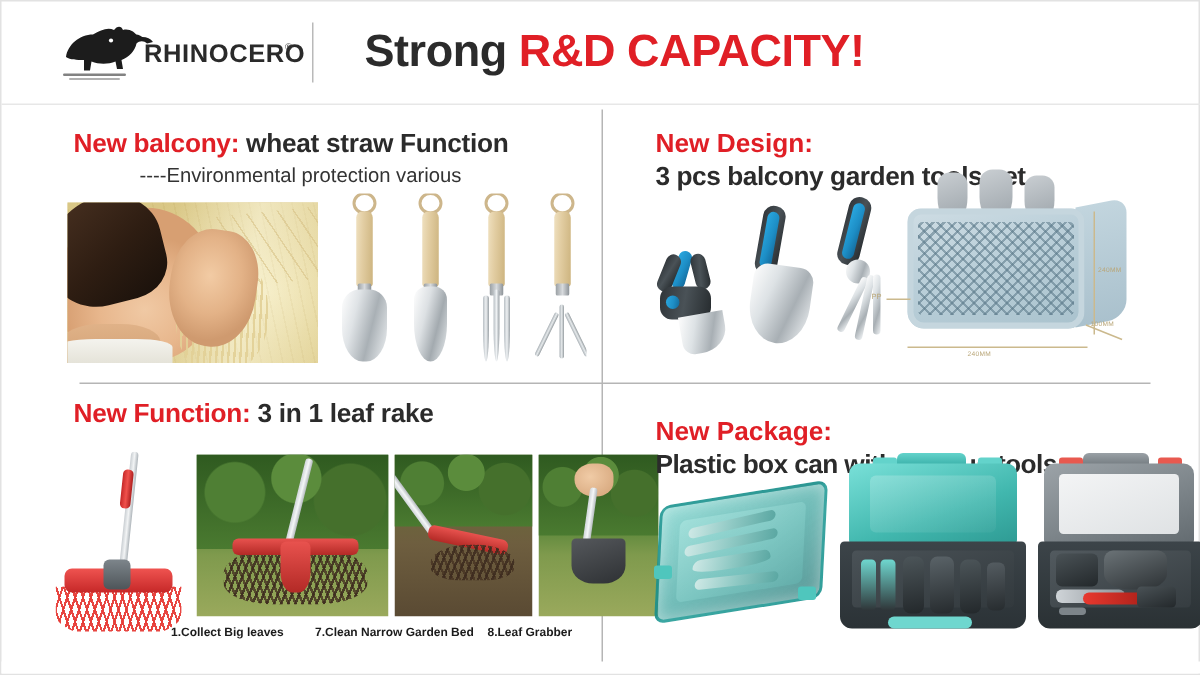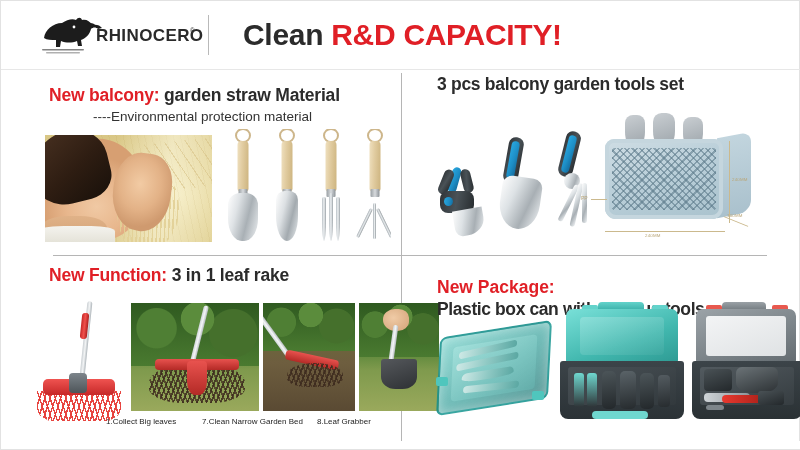--- a/index.html
+++ b/index.html
@@ -325,22 +325,23 @@
     background:linear-gradient(160deg,#55585c,#2e3134);
     border-radius:3px 3px 40% 40%;
   }
   .lp-hand {
     position:absolute;
     background:radial-gradient(ellipse at 40% 40%, #f0cba6, #d3a277);
     border-radius:46% 40% 44% 50%;
   }
 
   .caption {
-    position:absolute; font-size:8px; font-weight:normal; color:#1c1c1c;
+    position:absolute; font-size:8px; font-weight:bold; color:#1c1c1c;
     white-space:nowrap;
+    margin-left:8px;
   }
   .cap1 { left:105px; top:160px; }
   .cap2 { left:201px; top:160px; }
   .cap3 { left:316px; top:160px; }
 
   
   .box { position:absolute; }
   .bx1 { left:32px; top:46px; width:120px; height:106px; }
   .bx2 { left:158px; top:40px; width:126px; height:112px; }
   .bx3 { left:290px; top:40px; width:110px; height:112px; }
@@ -415,35 +416,35 @@
         <g fill="#2a2a2a" font-family="Liberation Sans, sans-serif" font-size="17" font-weight="bold" letter-spacing="0.4">
           <text x="62" y="29">RHINOCEROS</text>
         </g>
         <text x="156" y="21" fill="#3a3a3a" font-family="Liberation Sans, sans-serif" font-size="6.5">®</text>
       </svg>
     </div>
 
     <div class="hdr-divider"></div>
 
     <div class="hdr-title">
-      <span class="t-dark">Clean</span>
+      <span class="t-dark">Strong</span>
       <span class="t-red">R&amp;D CAPACITY!</span>
     </div>
   </div>
   <div class="hdr-rule"></div>
 
   <div class="v-divider"></div>
   <div class="h-divider"></div>
 
   <div class="quad q-tl">
     <div class="heading">
       <span class="h-red">New balcony:</span>
-      <span class="h-dark">garden straw Material</span>
-    </div>
-    <div class="subheading">----Environmental protection material</div>
+      <span class="h-dark">wheat straw Function</span>
+    </div>
+    <div class="subheading">----Environmental protection various</div>
 
     <div class="photo ph-woman">
       <div class="wheat-field"></div>
       <div class="straw-whisk"></div>
       <div class="head-shape"></div>
       <div class="hair-shape"></div>
       <div class="neck-shape"></div>
       <div class="shirt-shape"></div>
       <div class="straw-tuft"></div>
       <div class="hand-shape"></div>
@@ -479,20 +480,21 @@
         <div class="t-handle"></div>
         <div class="t-ferrule"></div>
         <span style="left:8px;transform:rotate(26deg);"></span>
         <span style="left:18px;height:36px;"></span>
         <span style="left:28px;transform:rotate(-26deg);"></span>
       </div>
     </div>
   </div>
 
   <div class="quad q-tr">
+    <div class="heading1 h-red">New Design:</div>
     <div class="heading2 h-dark">3 pcs balcony garden tools set</div>
 
     <div class="photo tools-tr">
 
       <div style="position:absolute;left:0;top:40px;width:62px;height:74px;">
         <div class="bl-grip" style="left:18px;top:0;width:9px;height:26px;transform:rotate(16deg);"></div>
         <div class="bl-handle" style="left:9px;top:2px;width:10px;height:26px;transform:rotate(22deg);"></div>
         <div class="bl-handle" style="left:30px;top:2px;width:10px;height:24px;transform:rotate(-14deg);"></div>
         <div class="bl-handle" style="left:8px;top:24px;width:34px;height:22px;border-radius:8px;"></div>
         <div class="bl-grip" style="left:12px;top:30px;width:9px;height:9px;border-radius:50%;"></div>

